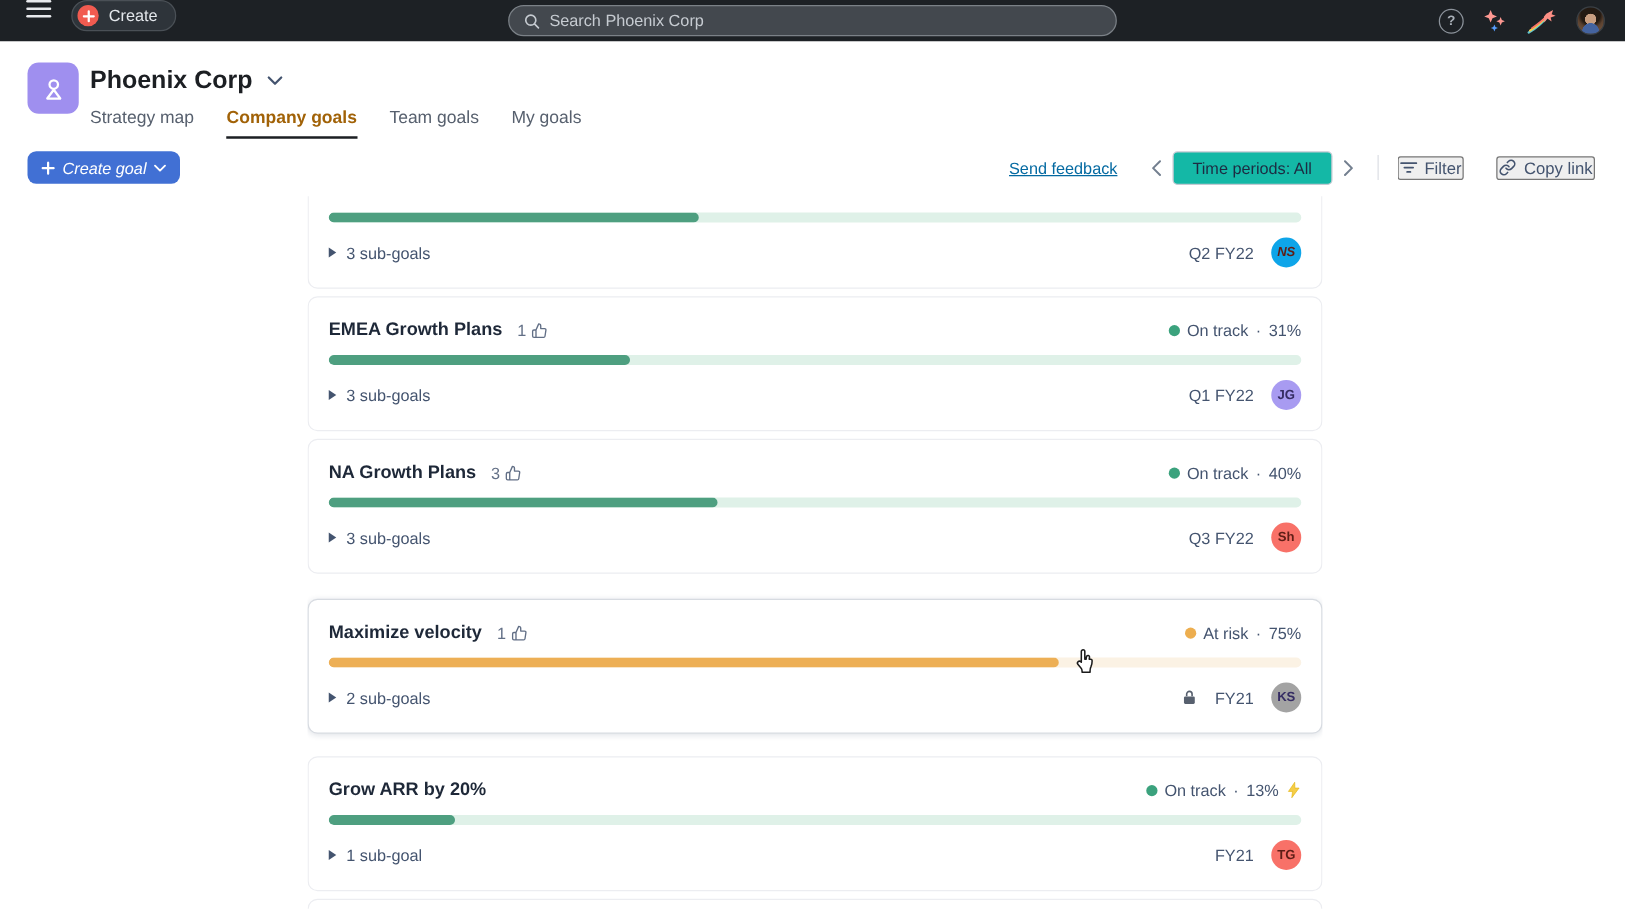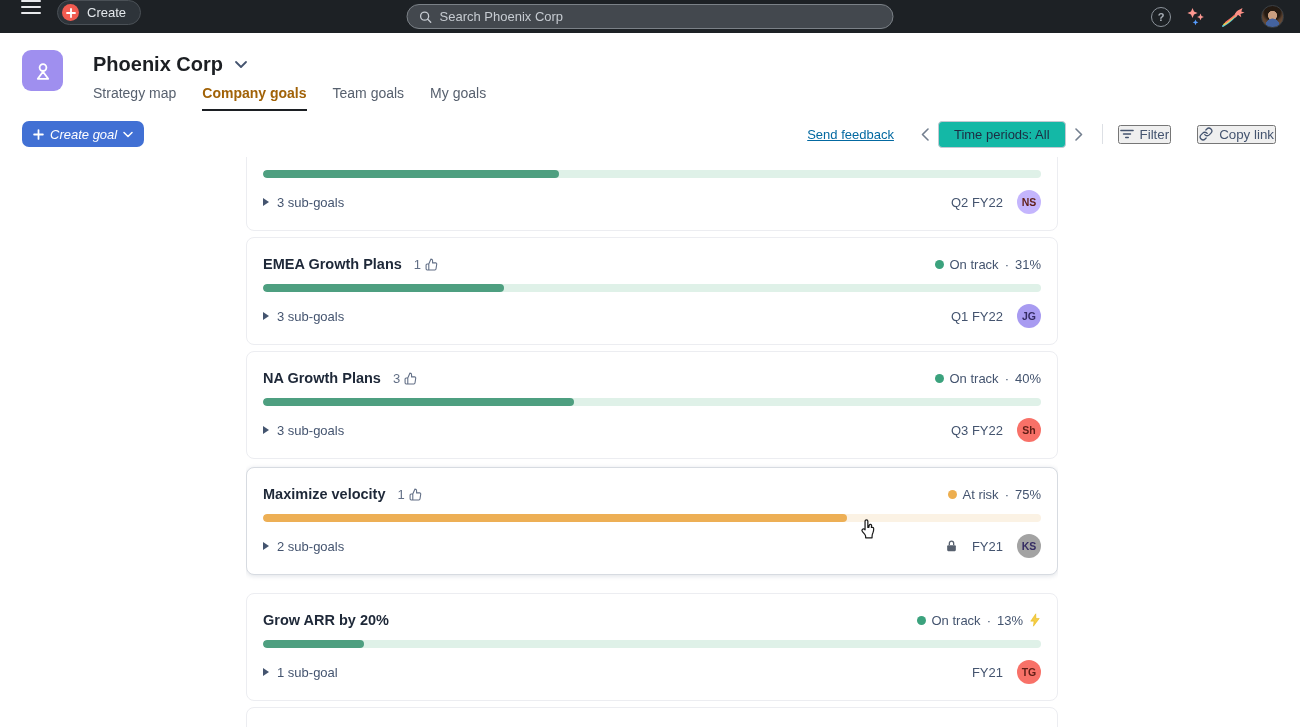--- a/index.html
+++ b/index.html
@@ -22,21 +22,21 @@
   .help-btn{width:20px;height:20px;border:1.6px solid #8C939B;border-radius:50%;color:#A9B0B8;font-size:11px;font-weight:700;display:flex;align-items:center;justify-content:center;cursor:pointer;}
   .tb-icon{display:flex;align-items:center;cursor:pointer;}
   .tb-avatar{width:23px;height:23px;border-radius:50%;cursor:pointer;
     background:
       radial-gradient(circle at 50% 92%, #44639F 0 30%, transparent 32%),
       radial-gradient(circle at 50% 45%, #C99E80 0 28%, transparent 30%),
       radial-gradient(circle at 50% 28%, #241A12 0 42%, #5C4230 58%, #7E5F45 100%);
     border:1px solid #3A3F44;}
 
   
-  .page-header{display:flex;gap:30px;padding:17px 0 0 22px;}
+  .page-header{display:flex;gap:9px;padding:17px 0 0 22px;}
   .ws-icon{width:41px;height:41px;border-radius:9px;background:#9F8FEF;display:flex;align-items:center;justify-content:center;flex:none;}
   .ws-title-row{display:flex;align-items:center;gap:11px;height:28px;}
   .ws-title{font-size:20px;font-weight:700;color:#1C1F23;}
   .tab-bar{display:flex;gap:26px;margin-top:7px;}
   .tab{font-size:14px;color:#57606E;padding-bottom:8px;border-bottom:2px solid transparent;cursor:pointer;text-decoration:none;}
   .tab.active{color:#a16207;font-weight:700;border-bottom-color:#1C1F23;}
 
   
   .toolbar{display:flex;align-items:center;justify-content:space-between;padding:0 24px 0 22px;margin-top:10px;height:26px;}
   .btn-create-goal{display:flex;align-items:center;gap:6px;background:#4170D4;color:#fff;border:none;border-radius:7px;height:26px;padding:0 11px;font-size:13px;font-weight:400;cursor:pointer;font-family:"Liberation Sans",sans-serif;font-style:italic;}
@@ -45,21 +45,21 @@
   .nav-chevron{display:flex;align-items:center;padding:0 9px;cursor:pointer;}
   .tp-box{border:1px solid #C3C9D2;border-radius:4px;padding:5px 15px;color:#1D2B42;font-size:13px;background:#14b8a6;cursor:pointer;}
   .v-divider{width:1px;height:20px;background:#DDE0E5;margin:0 15px 0 10px;}
   .tool-btn{display:flex;align-items:center;gap:6px;color:#44546F;margin-right:26px;cursor:pointer;}
   .tool-btn:last-child{margin-right:0;}
 
   
   .goal-list{width:812px;margin:10px 0 0 246px;height:570px;overflow:hidden;}
   .goal-card{border:1px solid #ECEDF1;border-radius:8px;padding:16px;margin-bottom:6px;background:#fff;}
   .goal-card.first{margin-top:-34px;}
-  .goal-card.hovered{margin:8px 0 18px;border-color:#D7DBE1;box-shadow:0 1px 5px rgba(23,43,77,.14);}
+  .goal-card.hovered{margin:20px 0 18px;border-color:#D7DBE1;box-shadow:0 1px 5px rgba(23,43,77,.14);}
   .goal-card.clipped .goal-head{visibility:hidden;}
   .goal-card.stub{height:42px;}
   .goal-head{display:flex;align-items:center;height:20px;margin-bottom:10px;text-align:right;}
   .goal-title{font-size:14.5px;font-weight:700;color:#1E2838;cursor:pointer;}
   .goal-votes{display:flex;align-items:center;gap:4px;margin-left:12px;color:#626F86;font-size:13px;cursor:pointer;}
   .goal-status{margin-left:auto;display:flex;align-items:center;gap:6px;font-size:13px;color:#44546F;}
   .status-dot{width:9px;height:9px;border-radius:50%;flex:none;}
   .progress-track{height:8px;border-radius:4px;overflow:hidden;}
   .progress-fill{height:100%;border-radius:4px;}
   .goal-foot{display:flex;align-items:center;margin-top:12px;height:24px;}
@@ -197,21 +197,21 @@
       <div class="progress-fill" style="background: rgb(78, 159, 128); width: 38%;"></div>
     </div>
     <div class="goal-foot">
       <span class="expand">
         <span class="tri"></span>
         <span class="subgoals-label">3 sub-goals</span>
       </span>
       <span class="foot-right">
 
         <span class="goal-period">Q2 FY22</span>
-        <span class="avatar" style="background: #c4b5fd; color: rgb(96, 30, 22);">NS</span>
+        <span class="avatar" style="background: #0ea5e9; color: rgb(96, 30, 22); font-style: italic;">NS</span>
       </span>
     </div>
   </section>
     <section class="goal-card">
     <div class="goal-head">
       <span class="goal-title">EMEA Growth Plans</span>
       <span class="goal-votes">
         <span class="votes-count">1</span>
         <svg width="13" height="13" viewBox="0 0 24 24">
           <path d="M14 9V5a3 3 0 0 0-3-3l-4 9v11h11.28a2 2 0 0 0 2-1.7l1.38-9a2 2 0 0 0-2-2.3zM7 22H4a2 2 0 0 1-2-2v-7a2 2 0 0 1 2-2h3" fill="none" stroke="#626F86" stroke-width="2" stroke-linecap="round" stroke-linejoin="round"></path>

